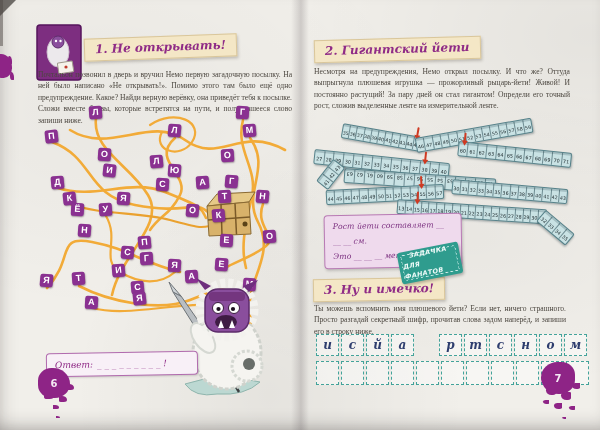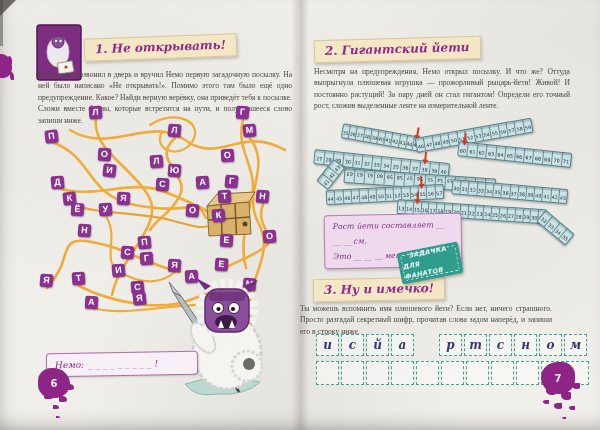--- a/index.html
+++ b/index.html
@@ -198,21 +198,21 @@
     <circle cx="53" cy="36" r="5.5" fill="#fff" stroke="#3a1b3e"></circle>
     <circle cx="69" cy="36" r="5.5" fill="#fff" stroke="#3a1b3e"></circle>
     <circle cx="53.5" cy="37" r="2.1" fill="#1c0f1e"></circle>
       <circle cx="68" cy="37" r="2.1" fill="#1c0f1e"></circle>
     <ellipse cx="61" cy="50" rx="11" ry="7" fill="#3f1c44"></ellipse>
     <polygon points="53,56 56,48 59,56" fill="#fff"></polygon>
     <polygon points="64,56 67,48 70,56" fill="#fff"></polygon>
   </svg>
 
   <div class="answer-strip">
-    <span>Немо:</span>
+    <span>Ответ:</span>
     <span>_ _ _ _ _ _ _ _ _ !</span>
   </div>
 
   <div class="splat s6">
     <span>6</span>
   </div>
   <div class="splat edge"></div>
 
   <div class="banner" style="left:314px;top:38px;transform:rotate(-1.5deg)">
     <span>2. Гигантский йети</span>
@@ -412,21 +412,21 @@
     <div class="inner">
       <span>ЗАДАЧКА</span>
       <span>ДЛЯ ФАНАТОВ</span>
     </div>
   </div>
 
   <div class="banner" style="left:313px;top:278px;transform:rotate(-1deg)">
     <span>3. Ну и имечко!</span>
   </div>
 
-  <div class="body-text" style="left:300px;top:303px;width:252px">Ты можешь вспомнить имя плюшевого йети? Если нет, ничего страшного. Просто разгадай секретный шифр, прочитав слова задом наперёд, и запиши его в строку ниже.</div>
+  <div class="body-text" style="left:314px;top:303px;width:252px">Ты можешь вспомнить имя плюшевого йети? Если нет, ничего страшного. Просто разгадай секретный шифр, прочитав слова задом наперёд, и запиши его в строку ниже.</div>
 
   <div class="cipher-row" id="cipher-row1">
       <div class="cbox">и</div>
       <div class="cbox">с</div>
       <div class="cbox">й</div>
       <div class="cbox">а</div>
       <div class="cgap"></div>
       <div class="cbox">р</div>
       <div class="cbox">т</div>
       <div class="cbox">с</div>

